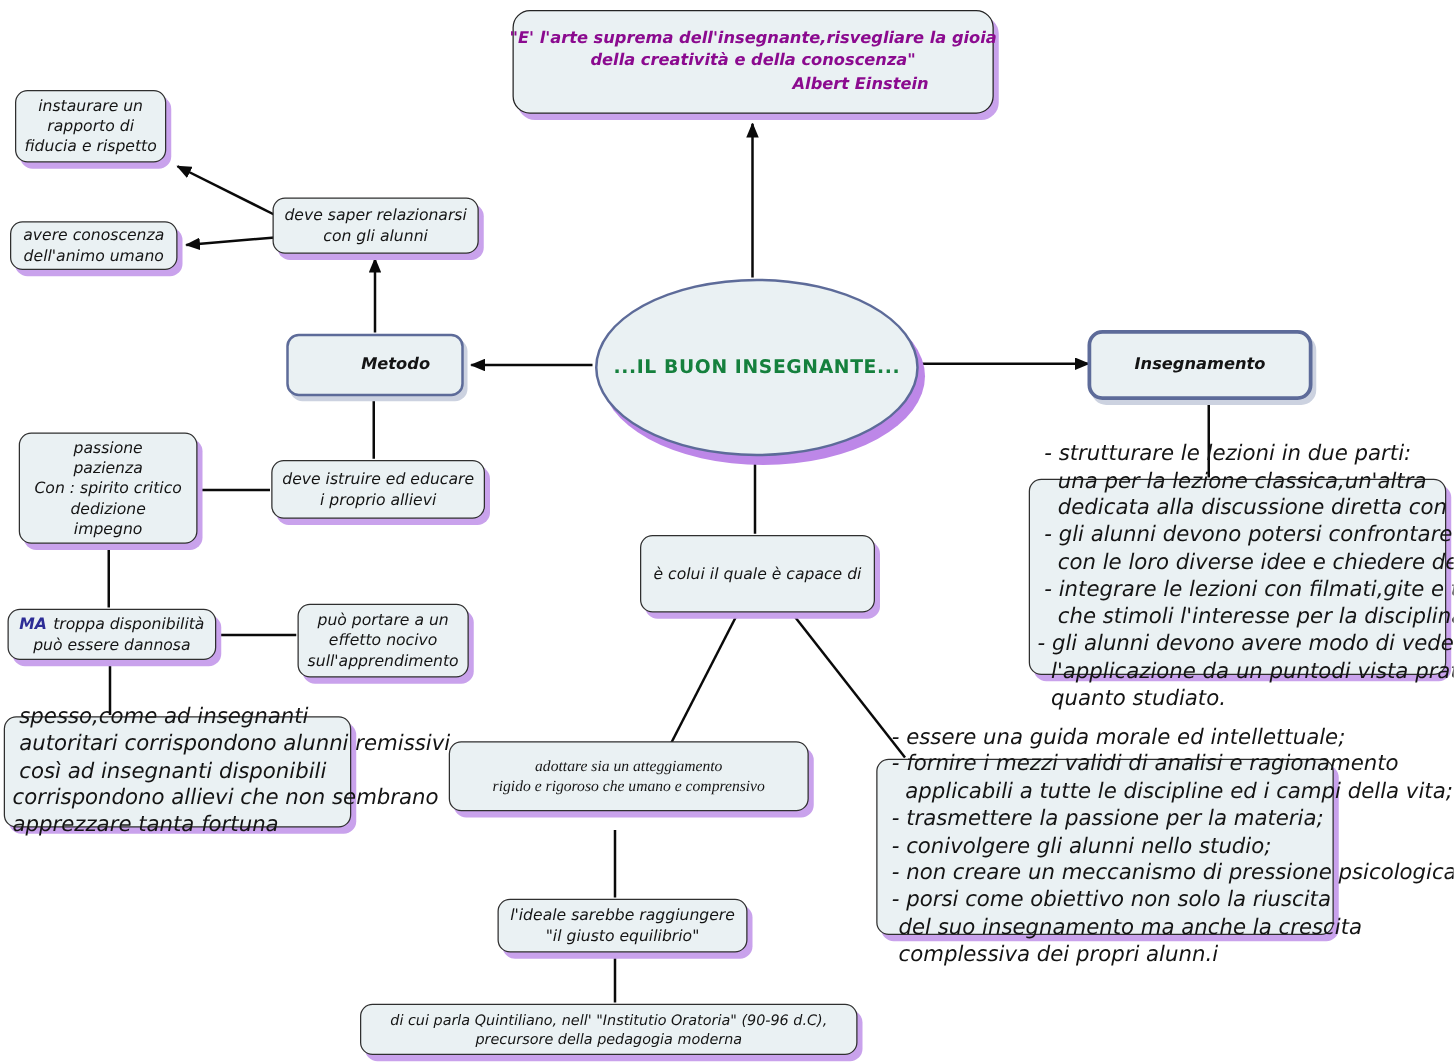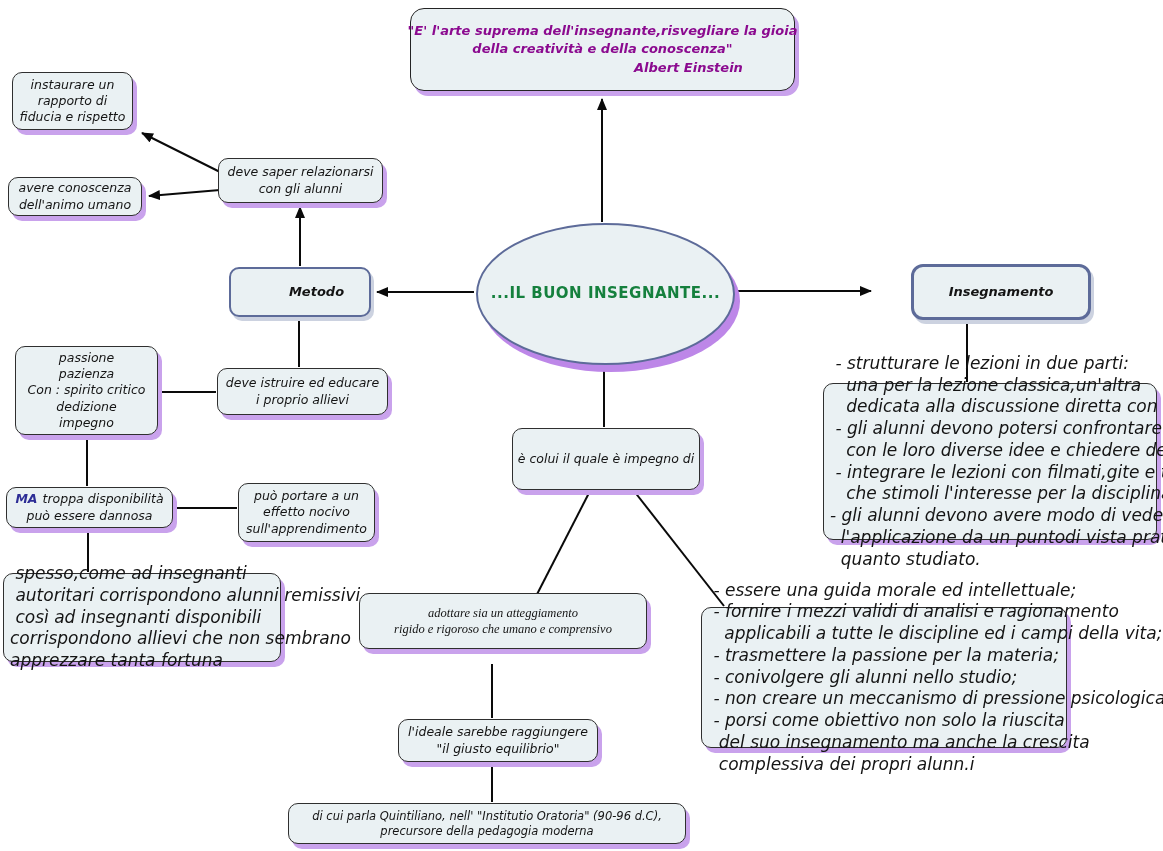--- a/index.html
+++ b/index.html
@@ -100,21 +100,21 @@
   </div>
 
   <div class="node concept" style="left:229px; top:267px; width:142px; height:50px;padding-left:33px;">
     <span class="txt">Metodo</span>
   </div>
 
   <div class="node ellipse" style="left:476px; top:223px; width:259px; height:142px;">
     <span class="txt">...IL BUON INSEGNANTE...</span>
   </div>
 
-  <div class="node concept concept-strong" style="left:911px; top:264px; width:180px; height:56px;">
+  <div class="node concept concept-strong" style="left:870px; top:264px; width:180px; height:56px;">
     <span class="txt">Insegnamento</span>
   </div>
 
   <div class="node left-list" style="left:823px; top:383px; width:334px; height:157px;">
     <span class="txt"> - strutturare le lezioni in due parti:
    una per la lezione classica,un'altra
    dedicata alla discussione diretta con gli alunni;
  - gli alunni devono potersi confrontare
    con le loro diverse idee e chiedere delucidazioni;
  - integrare le lezioni con filmati,gite e tutto ciò
@@ -150,21 +150,21 @@
 
   <div class="node left-list" style="left:3px; top:573px; width:278px; height:89px;">
     <span class="txt"> spesso,come ad insegnanti
  autoritari corrispondono alunni remissivi,
  così ad insegnanti disponibili
 corrispondono allievi che non sembrano
 apprezzare tanta fortuna</span>
   </div>
 
   <div class="node" style="left:512px; top:428px; width:188px; height:62px;">
-    <span class="txt">è colui il quale è impegno di</span>
+    <span class="txt">è colui il quale è capace di</span>
   </div>
 
   <div class="node" style="left:359px; top:593px; width:288px; height:56px;font-family:Liberation Serif, serif;">
     <span class="txt">adottare sia un atteggiamento
 rigido e rigoroso che umano e comprensivo</span>
   </div>
 
   <div class="node left-list" style="left:701px; top:607px; width:366px; height:141px;">
     <span class="txt"> - essere una guida morale ed intellettuale;
  - fornire i mezzi validi di analisi e ragionamento

